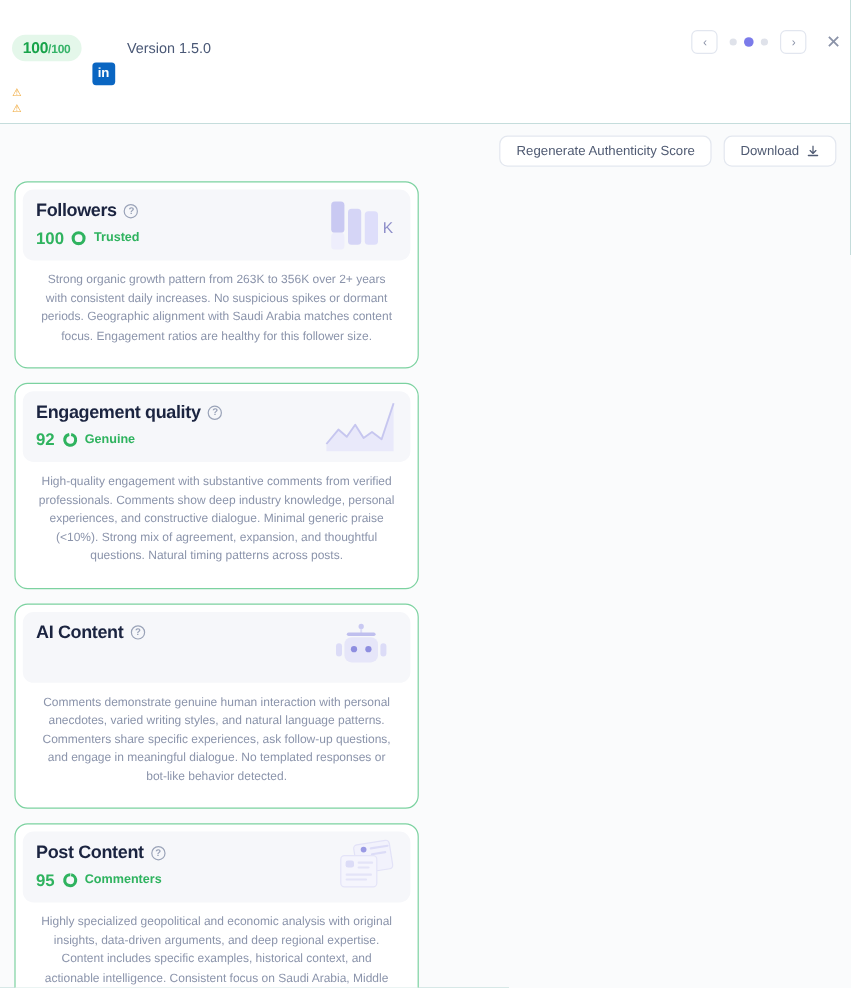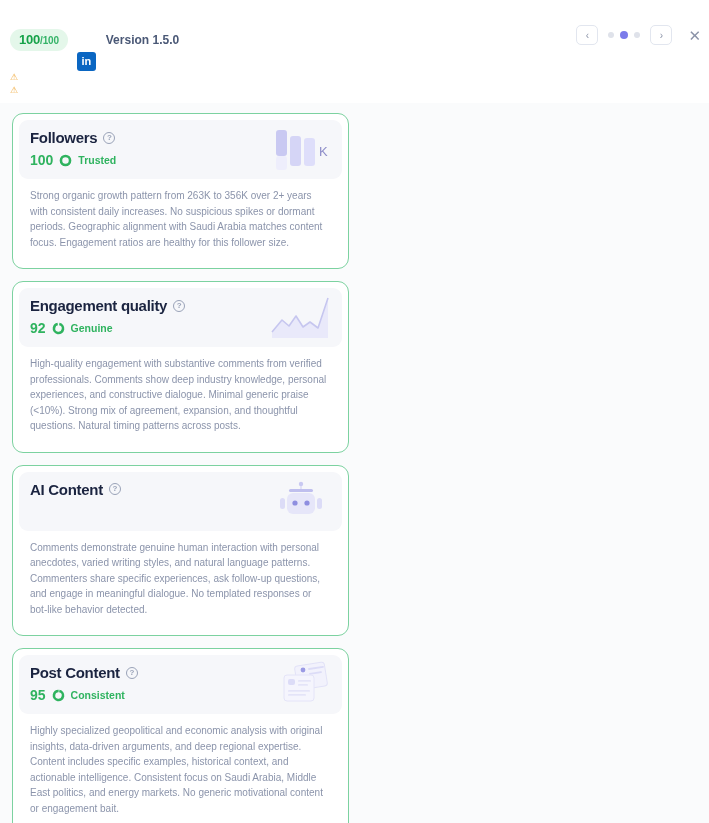--- a/index.html
+++ b/index.html
@@ -2,40 +2,40 @@
 <html><head>
 <meta charset="utf-8">
 <style>
   * { box-sizing: border-box; margin: 0; padding: 0; }
   html, body {
     width: 709px; height: 823px;
     font-family: "Liberation Sans", sans-serif;
     background: #ffffff;
     overflow: hidden;
   }
-  .page { width: 709px; height: 823px; position: relative; background:#0f766e; }
+  .page { width: 709px; height: 823px; position: relative; background:#0f766e;text-align:center; }
 
   
   .header { padding: 8px 10px 6px 10px; background:#ffffff; position:relative; }
   .hdr-row1 { display:flex; align-items:center; gap:9px; }
   .score-pill {
     background:#e4f7ea; color:#17a34a; border-radius:12px;
     padding:3px 9px 4px 9px; font-size:13px; font-weight:700;
     letter-spacing:-0.2px; white-space:nowrap;
   }
   .score-pill .den { font-size:10px; font-weight:700; color:#35b368; }
   .li-icon {
     width:19px; height:19px; border-radius:3px; background:#0a66c2;
     display:flex; align-items:center; justify-content:center;
     color:#fff; font-size:11px; font-weight:700; font-family:"Liberation Sans", sans-serif;
     line-height:1;
     margin-top:44px;
   }
   .hdr-title { font-size:17px; font-weight:700; color:#1b2440; letter-spacing:-0.3px; }
-  .hdr-version { font-size:12px; color:#4a5876; font-weight:700; margin-left:1px; }
+  .hdr-version { font-size:12px; color:#4a5876; font-weight:400; margin-left:1px; }
   .hdr-sub { font-size:10.5px; color:#8b94ab; margin:4px 0 3px 1px; }
   .warn-line { font-size:9.5px; color:#9aa3b8; display:flex; align-items:flex-start; gap:4px; margin-bottom:1px; }
   .warn-ico { color:#f0a93b; font-size:9px; line-height:1.35; }
 
   
   .hdr-ctrl { position:absolute; right:8px; top:25px; display:flex; align-items:center; gap:10px; }
   .nav-btn {
     width:22px; height:20px; border:1px solid #e2e6ef; border-radius:5px;
     background:#fff; display:flex; align-items:center; justify-content:center;
     color:#8b93a8; font-size:10px; cursor:pointer;
@@ -109,20 +109,32 @@
         <span class="dot active"></span>
         <span class="dot"></span>
       </div>
       <div class="nav-btn">›</div>
       <div class="close-x">✕</div>
     </div>
   </div>
 
   <div class="body-area">
 
+    <div class="actions">
+      <div class="btn">
+        <span>Regenerate Authenticity Score</span>
+      </div>
+      <div class="btn">
+        <span>Download</span>
+        <svg width="11" height="11" viewBox="0 0 16 16">
+          <path d="M8 1 v8 M4.5 6.5 L8 10 L11.5 6.5" stroke="#4f5a72" stroke-width="1.5" fill="none" stroke-linecap="round" stroke-linejoin="round"></path>
+          <path d="M2.5 12.5 h11" stroke="#4f5a72" stroke-width="1.8" stroke-linecap="round"></path>
+        </svg>
+      </div>
+    </div>
 
     <div class="grid">
 
       <div class="card">
         <div class="card-head">
           <div class="card-title">
             <span>Followers</span>
             <span class="q-ico">?</span>
           </div>
           <div class="card-score">
@@ -188,21 +200,21 @@
         <div class="card-head">
           <div class="card-title">
             <span>Post Content</span>
             <span class="q-ico">?</span>
           </div>
           <div class="card-score">
             <span class="sc-num">95</span>
             <svg class="ring" viewBox="0 0 20 20">
               <circle cx="10" cy="10" r="7" fill="none" stroke="#2fb35f" stroke-width="4" stroke-dasharray="41.8 2.2" transform="rotate(-80 10 10)"></circle>
             </svg>
-            <span class="sc-label">Consistent</span>
+            <span class="sc-label">Commenters</span>
           </div>
           <svg class="head-art" viewBox="0 0 62 48">
             <rect x="26" y="3" width="30" height="24" rx="3" fill="#f2f2fc" stroke="#e2e2f7" stroke-width="1" transform="rotate(-9 41 15)"></rect>
             <circle cx="33" cy="9" r="2.4" fill="#9a9ae4"></circle>
             <rect x="38" y="6" width="16" height="1.8" rx="0.9" fill="#dcdcf7" transform="rotate(-9 46 7)"></rect>
             <rect x="39" y="11" width="13" height="1.8" rx="0.9" fill="#dcdcf7" transform="rotate(-9 46 12)"></rect>
             <rect x="14" y="14" width="30" height="26" rx="3" fill="#f5f5fd" stroke="#e4e4f8" stroke-width="1"></rect>
             <rect x="18" y="18" width="7" height="6" rx="2" fill="#dcdcf7"></rect>
             <rect x="28" y="19" width="13" height="1.8" rx="0.9" fill="#e4e4f8"></rect>
             <rect x="28" y="23" width="10" height="1.8" rx="0.9" fill="#e4e4f8"></rect>

